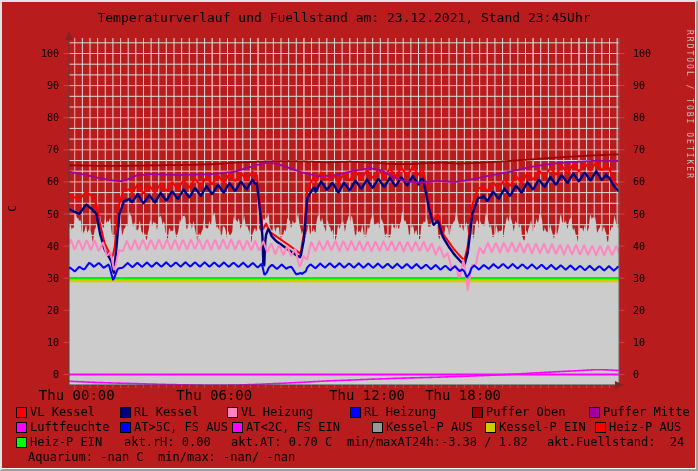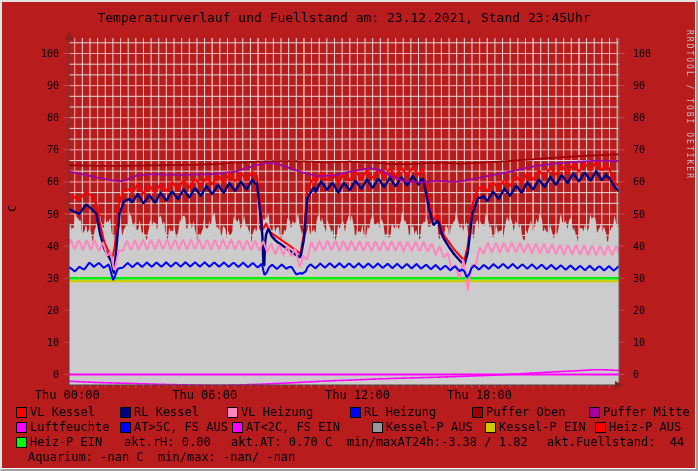--- a/index.html
+++ b/index.html
@@ -32,22 +32,22 @@
     transform:rotate(-90deg);
     font-size:11px;text-align:center;
   }
   svg{position:absolute;top:0;left:0;}
   .ytick{
     position:absolute;width:22px;font-size:10px;
     text-align:right;white-space:pre;line-height:11px;
   }
   .ytick.right{text-align:left;}
   .xtick{
-    position:absolute;width:80px;font-size:12px;
-    text-align:left;white-space:pre;line-height:11px;
+    position:absolute;width:80px;font-size:14px;
+    text-align:right;white-space:pre;line-height:11px;
   }
   .legend-item{position:absolute;height:13px;font-size:12px;line-height:13px;white-space:pre;}
   .swatch{
     position:absolute;left:0;top:1px;width:9px;height:9px;
     border:1px solid #000;
   }
   .legend-text{position:absolute;left:14px;top:0;white-space:pre;}
   .legend-text.nosw{left:12px;}
 </style>
 </head>
@@ -314,35 +314,35 @@
       <div class="ytick right" style="left: 631px; top: 142.3px; width: 26px;">70</div>
       <div class="ytick" style="left: 35px; top: 110.2px;">80</div>
       <div class="ytick right" style="left: 631px; top: 110.2px; width: 26px;">80</div>
       <div class="ytick" style="left: 35px; top: 78.1px;">90</div>
       <div class="ytick right" style="left: 631px; top: 78.1px; width: 26px;">90</div>
       <div class="ytick" style="left: 35px; top: 46px;">100</div>
       <div class="ytick right" style="left: 631px; top: 46px; width: 26px;">100</div>
       <div class="xtick" style="left: 32.71px; top: 388px;">Thu 00:00</div>
       <div class="xtick" style="left: 170.23px; top: 388px;">Thu 06:00</div>
       <div class="xtick" style="left: 323px; top: 388px;">Thu 12:00</div>
-      <div class="xtick" style="left: 445px; top: 388px;">Thu 18:00</div>
+      <div class="xtick" style="left: 419px; top: 388px;">Thu 18:00</div>
     </div>
   <div id="legend">
       <div class="legend-item" style="left: 14px; top: 404px;"><span class="swatch" style="background: rgb(255, 0, 0);"></span><span class="legend-text">VL Kessel</span></div>
       <div class="legend-item" style="left: 118px; top: 404px;"><span class="swatch" style="background: rgb(0, 0, 128);"></span><span class="legend-text">RL Kessel</span></div>
       <div class="legend-item" style="left: 225px; top: 404px;"><span class="swatch" style="background: rgb(255, 133, 192);"></span><span class="legend-text">VL Heizung</span></div>
       <div class="legend-item" style="left: 348px; top: 404px;"><span class="swatch" style="background: rgb(0, 0, 255);"></span><span class="legend-text">RL Heizung</span></div>
       <div class="legend-item" style="left: 470px; top: 404px;"><span class="swatch" style="background: rgb(160, 0, 0);"></span><span class="legend-text">Puffer Oben</span></div>
       <div class="legend-item" style="left: 587px; top: 404px;"><span class="swatch" style="background: rgb(160, 0, 160);"></span><span class="legend-text">Puffer Mitte</span></div>
       <div class="legend-item" style="left: 14px; top: 419px;"><span class="swatch" style="background: rgb(255, 0, 255);"></span><span class="legend-text">Luftfeuchte</span></div>
       <div class="legend-item" style="left: 118px; top: 419px;"><span class="swatch" style="background: rgb(0, 0, 255);"></span><span class="legend-text">AT&gt;5C, FS AUS</span></div>
       <div class="legend-item" style="left: 230px; top: 419px;"><span class="swatch" style="background: rgb(255, 0, 255);"></span><span class="legend-text">AT&lt;2C, FS EIN</span></div>
       <div class="legend-item" style="left: 370px; top: 419px;"><span class="swatch" style="background: rgb(153, 153, 153);"></span><span class="legend-text">Kessel-P AUS</span></div>
       <div class="legend-item" style="left: 483px; top: 419px;"><span class="swatch" style="background: rgb(204, 204, 0);"></span><span class="legend-text">Kessel-P EIN</span></div>
       <div class="legend-item" style="left: 593px; top: 419px;"><span class="swatch" style="background: rgb(255, 0, 0);"></span><span class="legend-text">Heiz-P AUS</span></div>
       <div class="legend-item" style="left: 14px; top: 434px;"><span class="swatch" style="background: rgb(0, 255, 0);"></span><span class="legend-text">Heiz-P EIN</span></div>
       <div class="legend-item" style="left: 110px; top: 434px;"><span class="legend-text nosw">akt.rH: 0.00</span></div>
       <div class="legend-item" style="left: 217px; top: 434px;"><span class="legend-text nosw">akt.AT: 0.70 C</span></div>
       <div class="legend-item" style="left: 333px; top: 434px;"><span class="legend-text nosw">min/maxAT24h:-3.38 / 1.82</span></div>
-      <div class="legend-item" style="left: 533px; top: 434px;"><span class="legend-text nosw">akt.Fuellstand:  44</span></div>
+      <div class="legend-item" style="left: 533px; top: 434px;"><span class="legend-text nosw">akt.Fuellstand:  24</span></div>
       <div class="legend-item" style="left: 14px; top: 449px;"><span class="legend-text nosw">Aquarium: -nan C  min/max: -nan/ -nan</span></div>
     </div>
 </div>
 
 </body></html>

